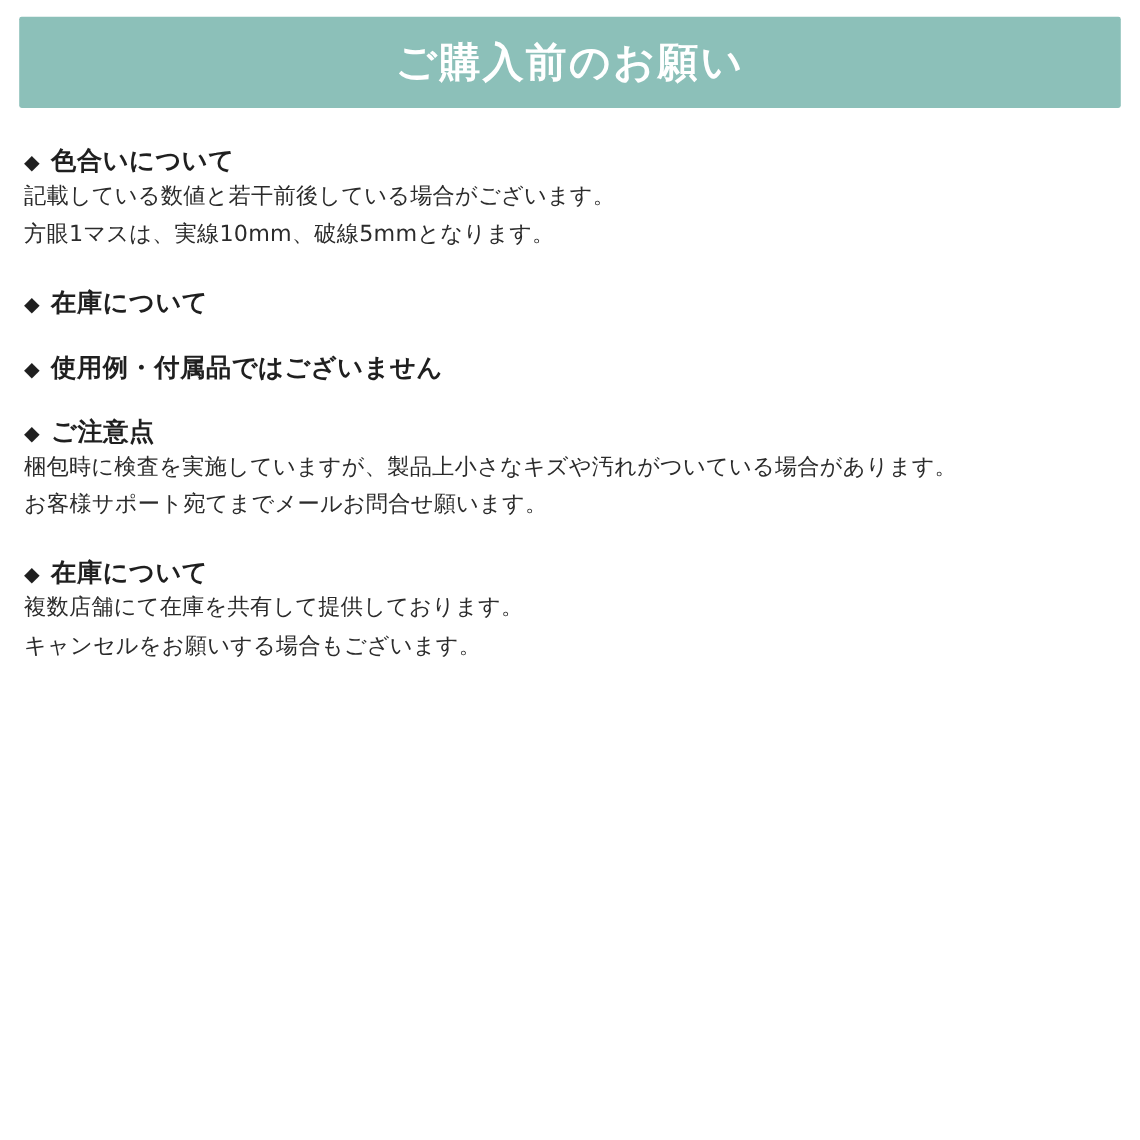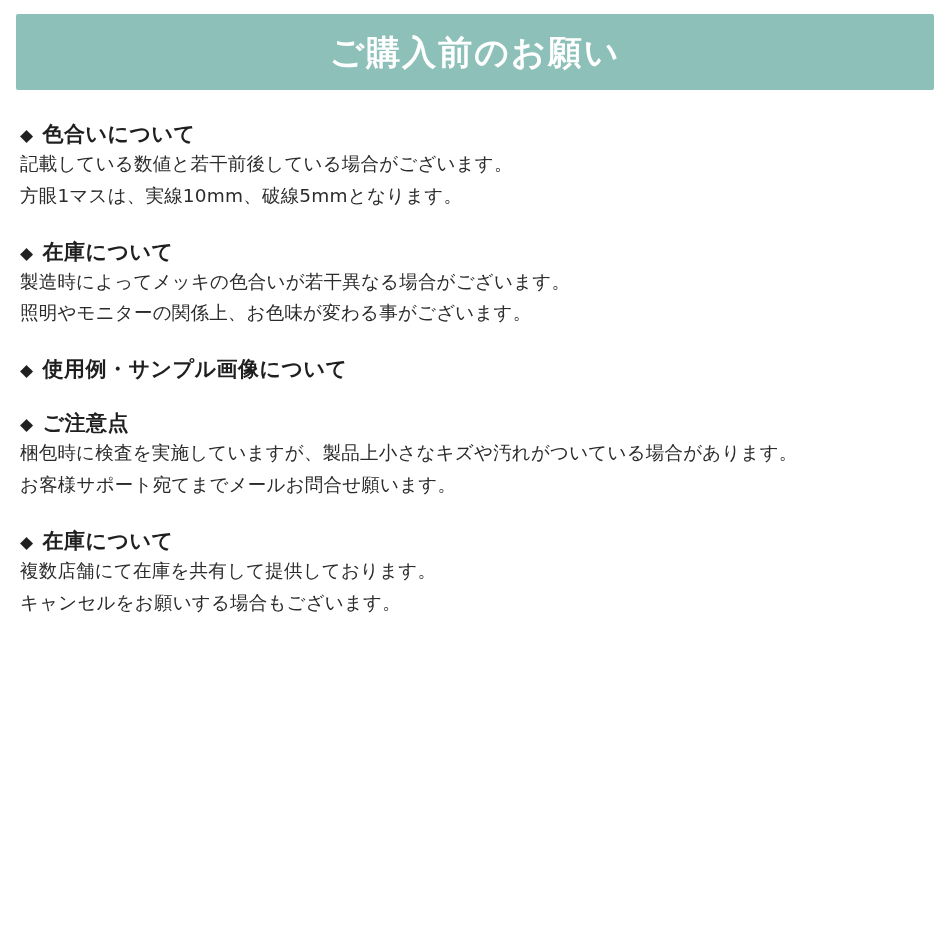--- a/index.html
+++ b/index.html
@@ -89,30 +89,26 @@
         <div class="line">記載している数値と若干前後している場合がございます。</div>
         <div class="line">方眼1マスは、実線10mm、破線5mmとなります。</div>
       </div>
     </div>
 
     <div class="section">
       <div class="heading">
         <span class="diamond-icon">◆</span>
         <span>在庫について</span>
       </div>
-      <div class="body-text">
-        <div class="line">製造時によってメッキの色合いが若干異なる場合がございます。</div>
-        <div class="line">照明やモニターの関係上、お色味が変わる事がございます。</div>
-      </div>
     </div>
 
     <div class="section">
       <div class="heading">
         <span class="diamond-icon">◆</span>
-        <span>使用例・サンプル画像について</span>
+        <span>使用例・付属品ではございません</span>
       </div>
     </div>
 
     <div class="section">
       <div class="heading">
         <span class="diamond-icon">◆</span>
         <span>ご注意点</span>
       </div>
       <div class="body-text">
         <div class="line">梱包時に検査を実施していますが、製品上小さなキズや汚れがついている場合があります。</div>

